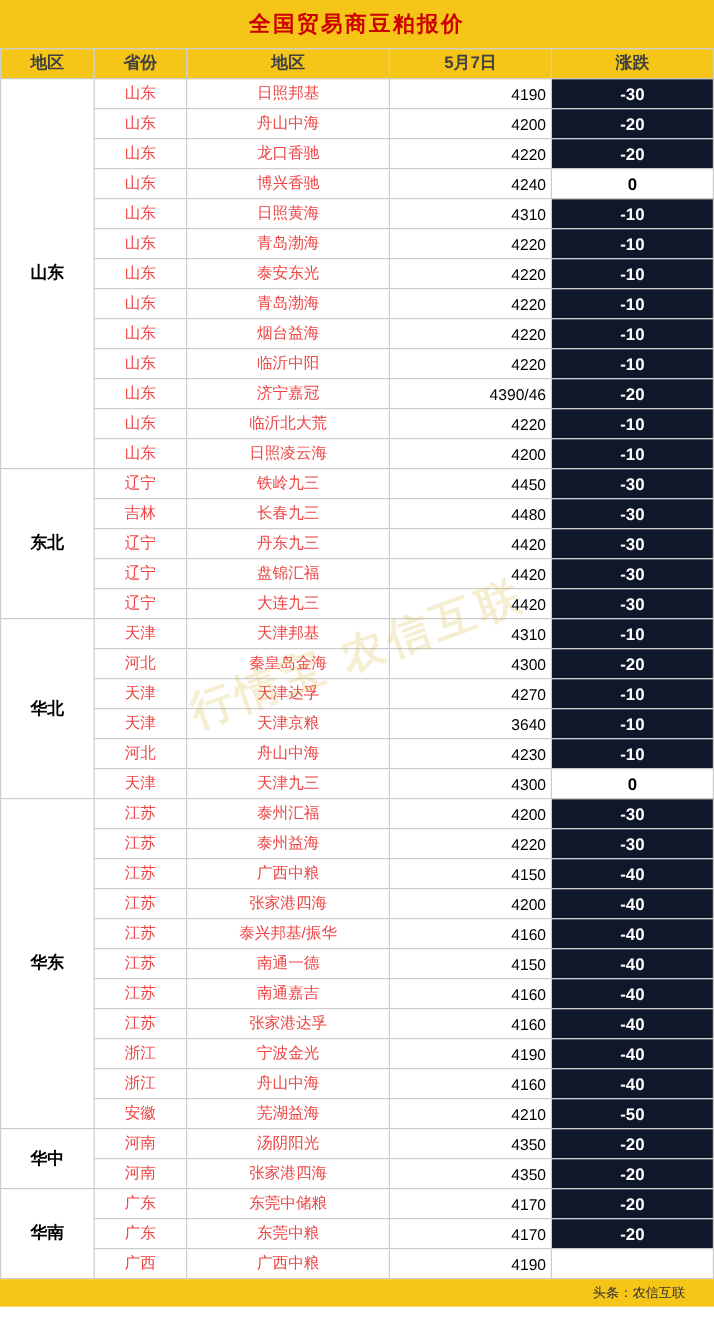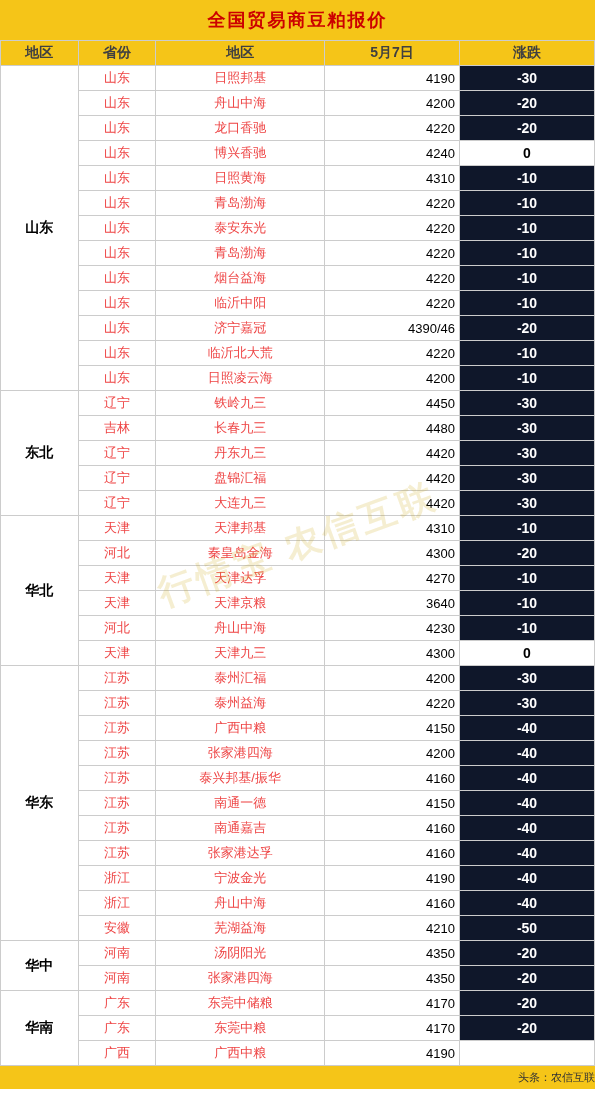--- a/index.html
+++ b/index.html
@@ -82,21 +82,21 @@
       font-size: 36px;
       color: rgba(200,160,0,0.18);
       font-weight: bold;
       pointer-events: none;
       white-space: nowrap;
       letter-spacing: 4px;
     }
     .footer-bar {
       background: #f5c518;
       text-align: right;
-      padding: 4px 0;
+      padding: 4px 24px;
       font-size: 11px;
       color: #333;
     }
   </style>
 </head>
 <body>
 
 <div class="page-wrapper">
   <div class="title-bar">
     <span>全国贸易商豆粕报价</span>

